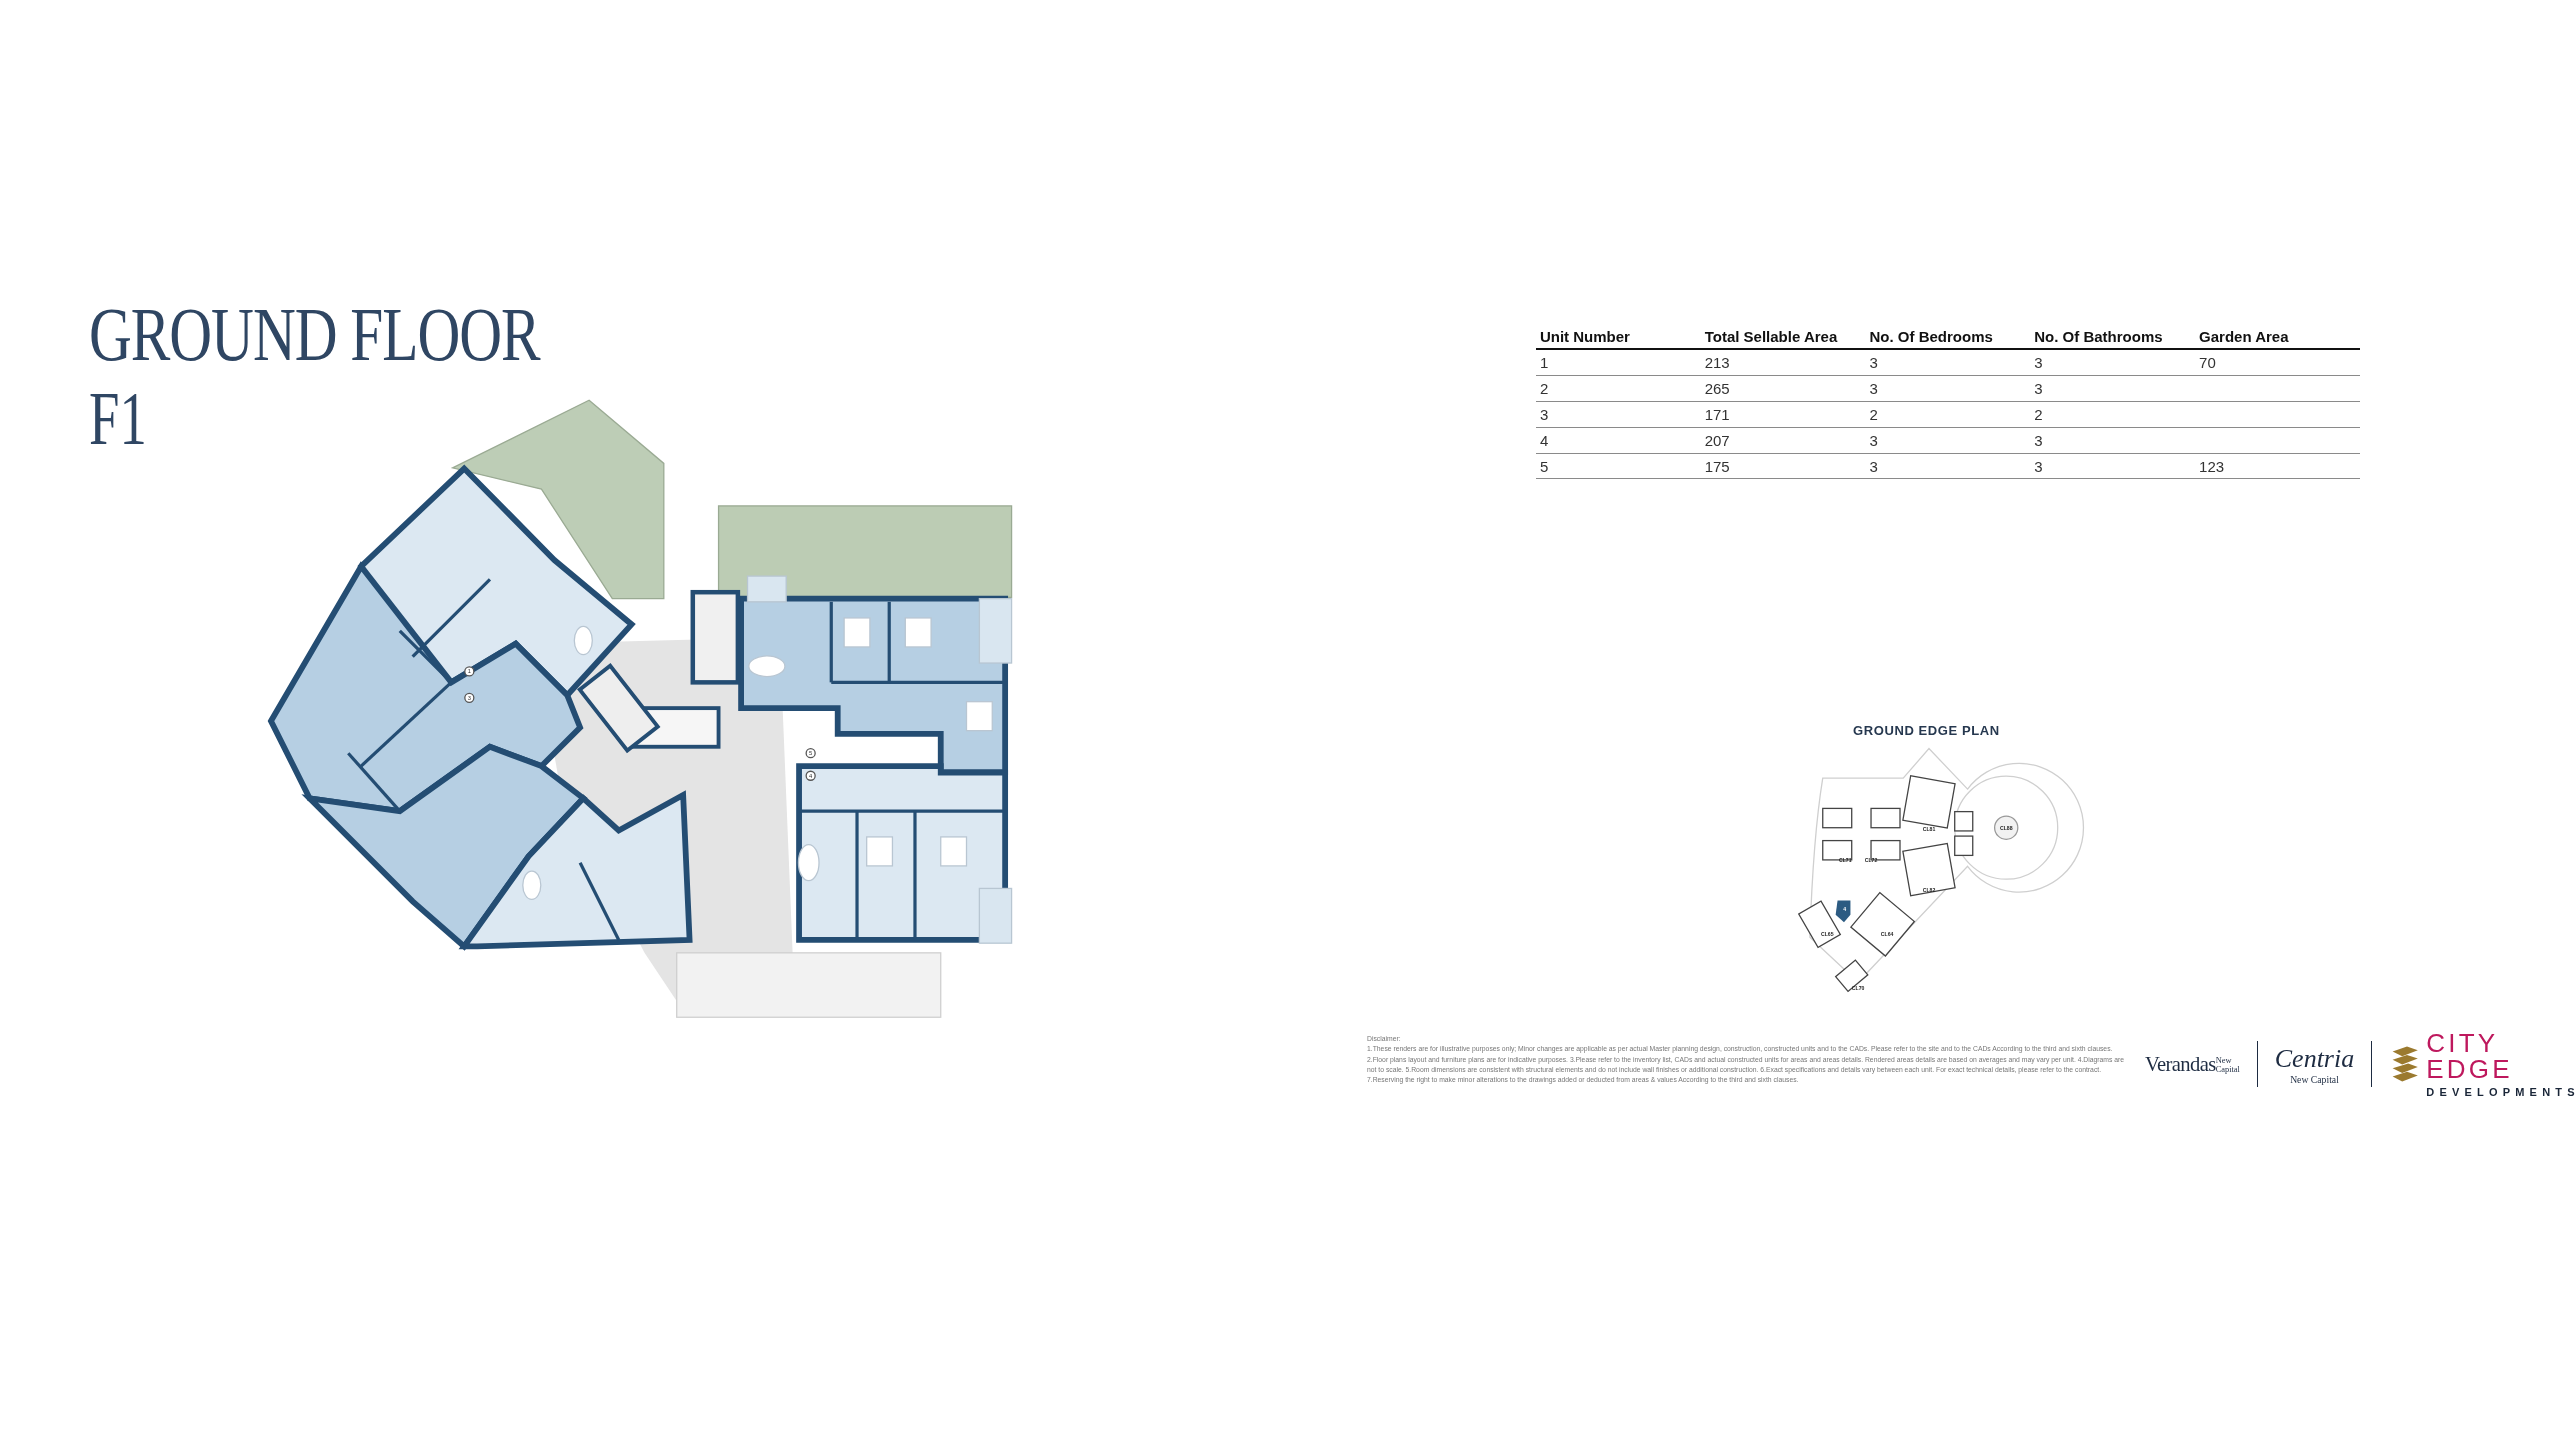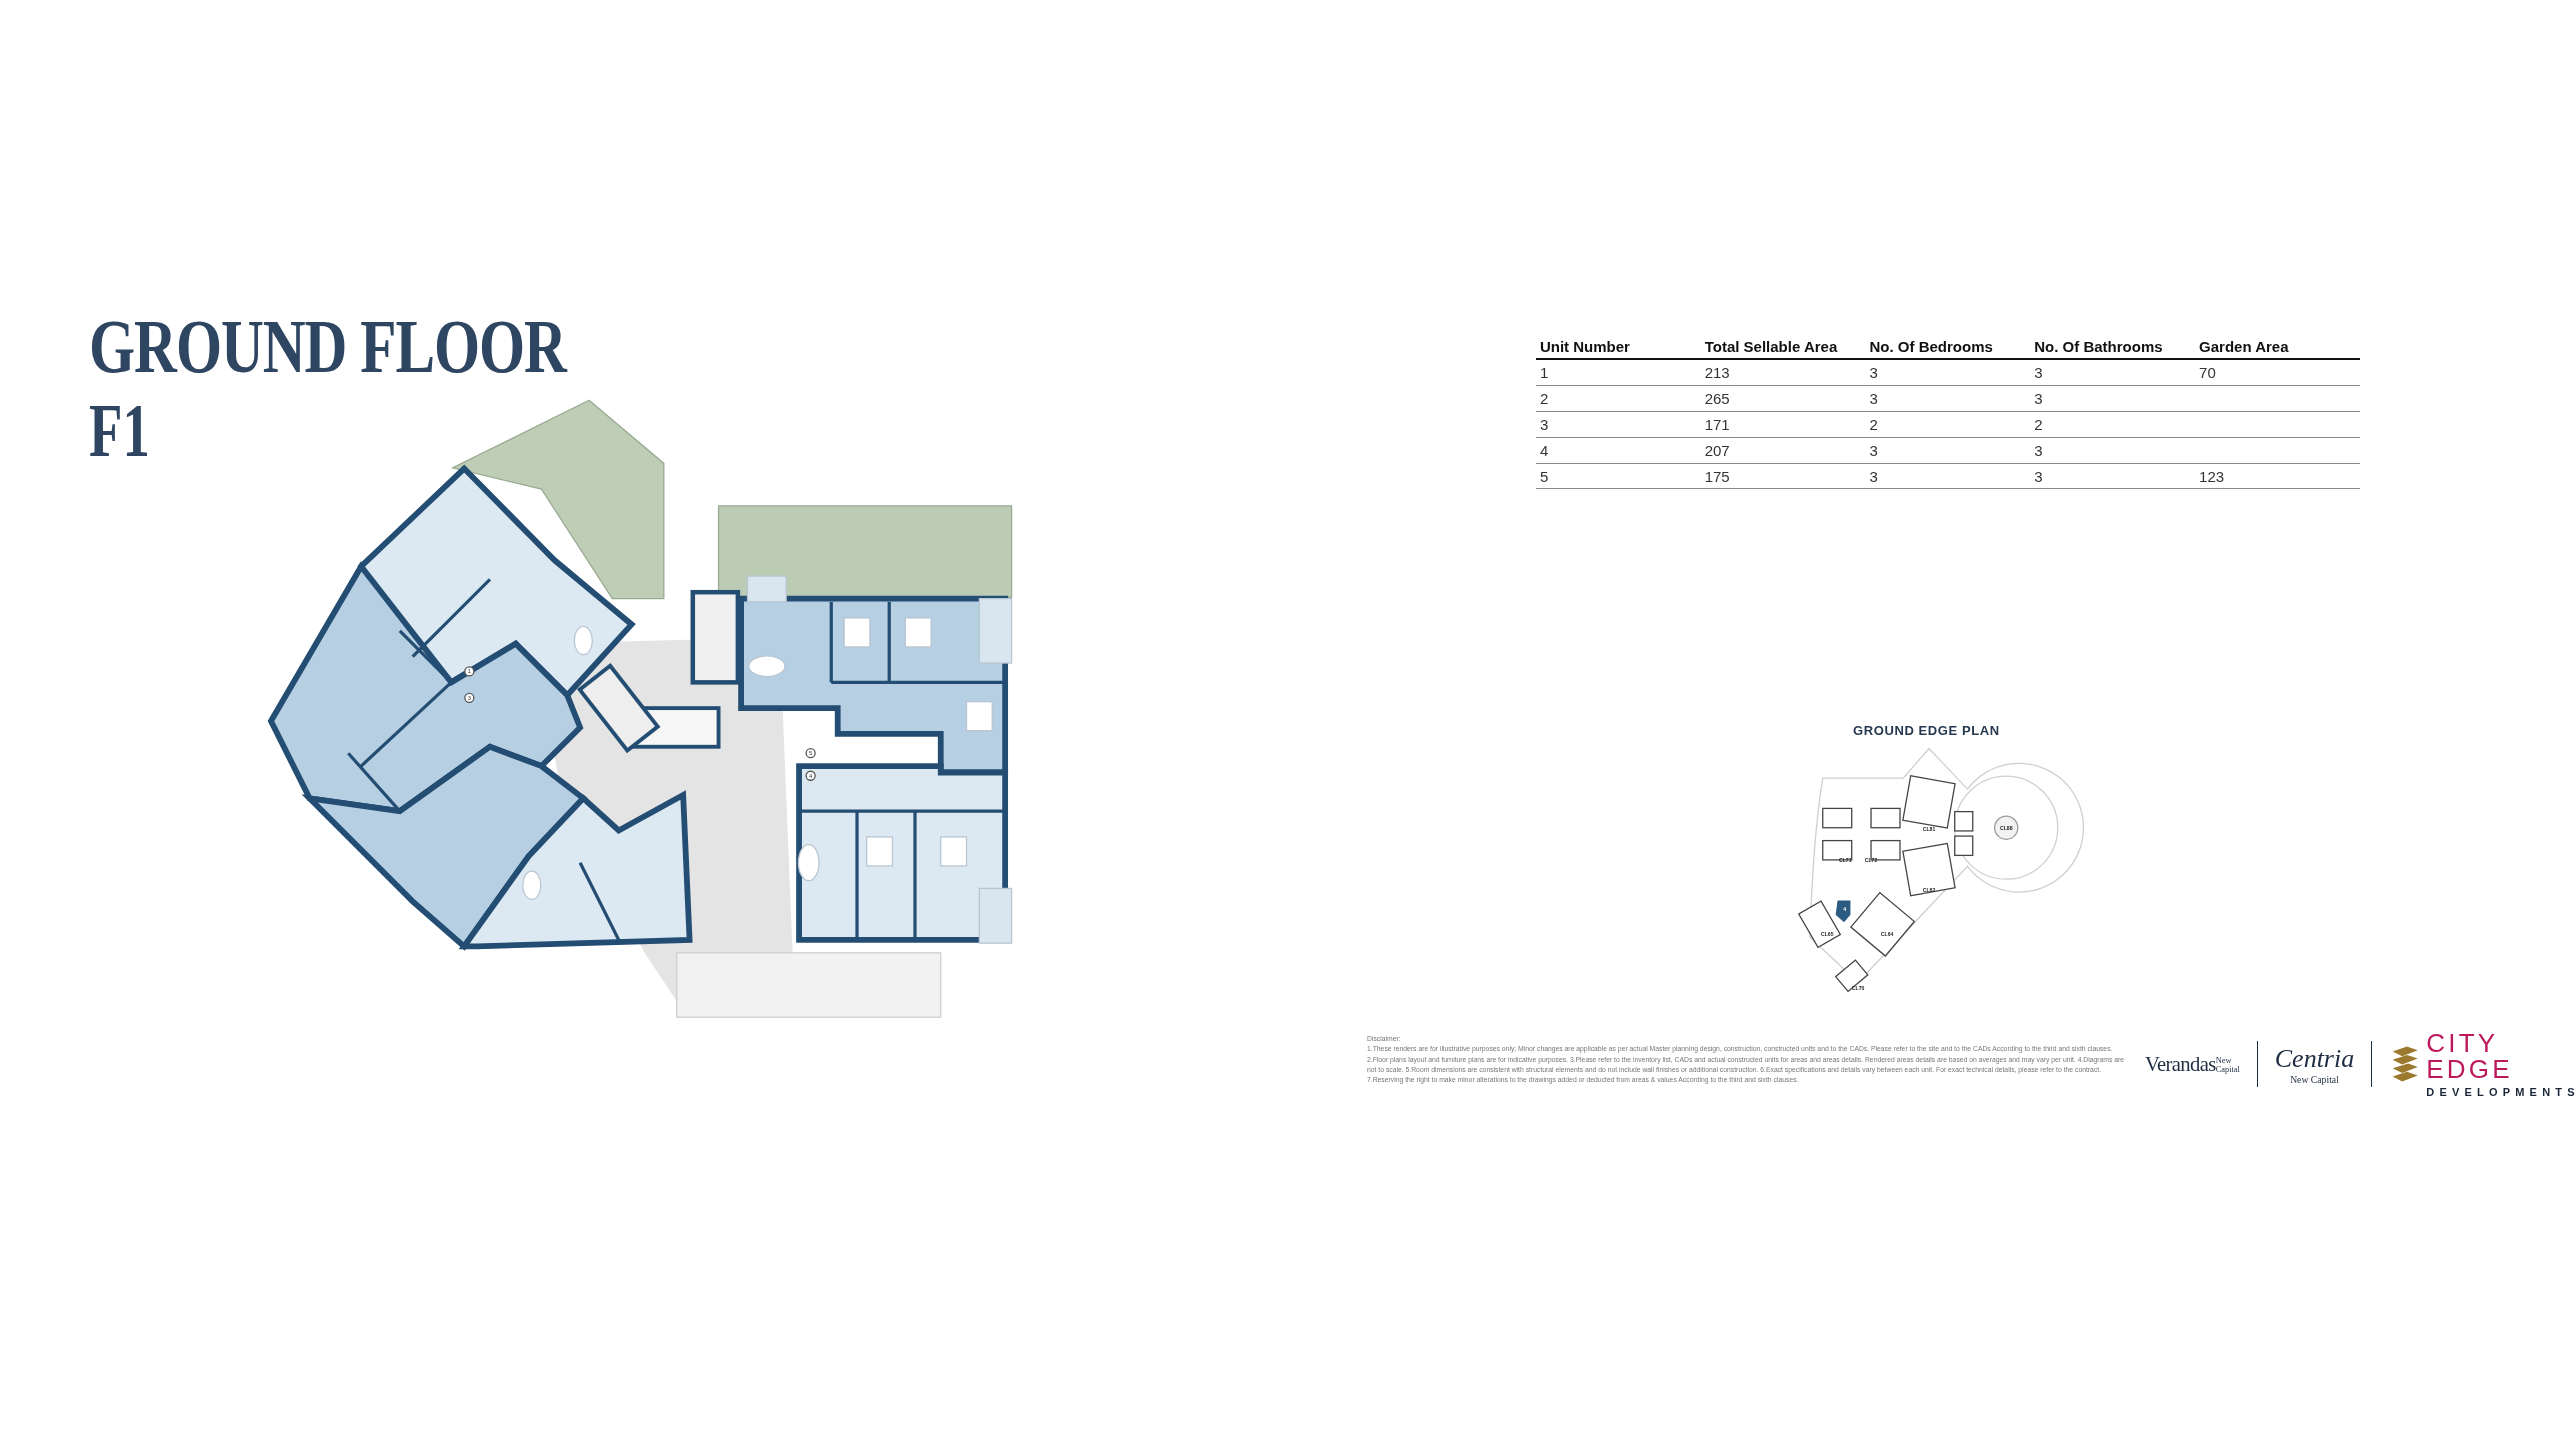--- a/index.html
+++ b/index.html
@@ -1,21 +1,21 @@
 <!DOCTYPE html>
 <html style="font-size:10.3px"><head>
 <meta charset="utf-8">
 <style>
   html,body{margin:0;padding:0;background:#ffffff;}
   body{width:2576px;height:1450px;position:relative;overflow:hidden;font-family:"Liberation Sans",sans-serif;}
-  .title{position:absolute;left:89px;top:308px;color:#2f4663;font-family:"Liberation Serif",serif;font-weight:700;line-height:1;transform-origin:left top;}
+  .title{position:absolute;left:89px;top:296px;color:#2f4663;font-family:"Liberation Serif",serif;font-weight:400;line-height:1;transform-origin:left top;}
   .title .l1{font-size:76px;letter-spacing:-1.3px;display:block;transform:scaleX(0.78);transform-origin:left top;white-space:nowrap;}
   .title .l2{font-size:76px;display:block;margin-top:7.7px;transform:scaleX(0.72);transform-origin:left top;}
   .plan{position:absolute;left:258px;top:399px;width:773px;height:644px;}
-  .table-wrap{position:absolute;left:1536px;top:325px;width:824px;margin-top:10px;}
+  .table-wrap{position:absolute;left:1536px;top:325px;width:824px;}
   table.units{border-collapse:collapse;width:100%;font-family:"Liberation Sans",sans-serif;}
   table.units th{font-size:15px;font-weight:700;color:#111;text-align:left;padding:2.6px 0 3.9px 3.9px;border-bottom:2.6px solid #111;white-space:nowrap;}
   table.units td{font-size:15px;color:#333;text-align:left;padding:3.9px 0 3.9px 3.9px;border-bottom:1.9px solid #8a8a8a;height:16.7px;}
   .kp-title{position:absolute;left:1853px;top:723px;font-size:13px;font-weight:700;color:#26384f;letter-spacing:0.6px;}
   .keyplan{position:absolute;left:1797px;top:747px;width:309px;height:258px;}
   .disclaimer{position:absolute;left:1367px;top:1034px;width:760px;font-size:6.8px;line-height:10.3px;color:#777;}
   .logos{position:absolute;left:2145px;top:1038px;height:52px;display:flex;align-items:center;}
   .logo-v{display:flex;flex-direction:row;align-items:center;color:#1e2c42;font-family:"Liberation Serif",serif;padding-right:16.7px;}
   .logo-v .big{font-size:20.6px;letter-spacing:-0.6px;}
   .logo-v .small{font-size:8.4px;margin-top:1.3px;}

